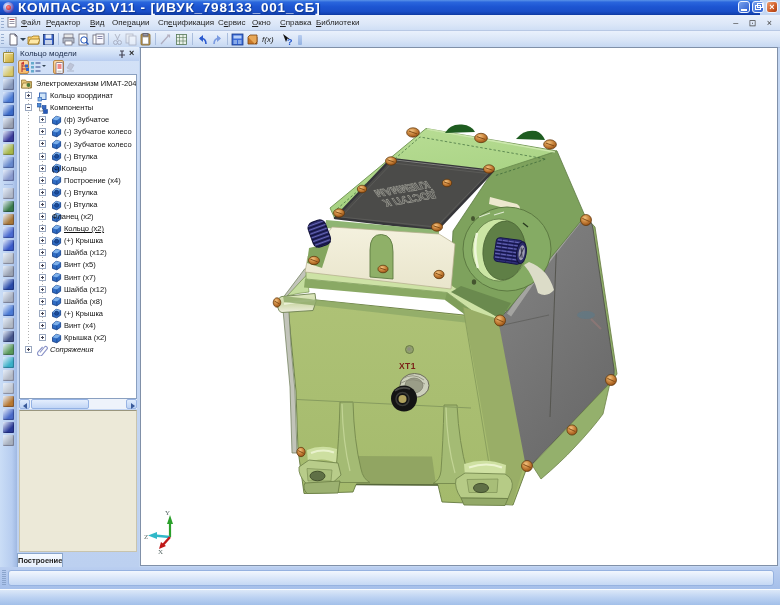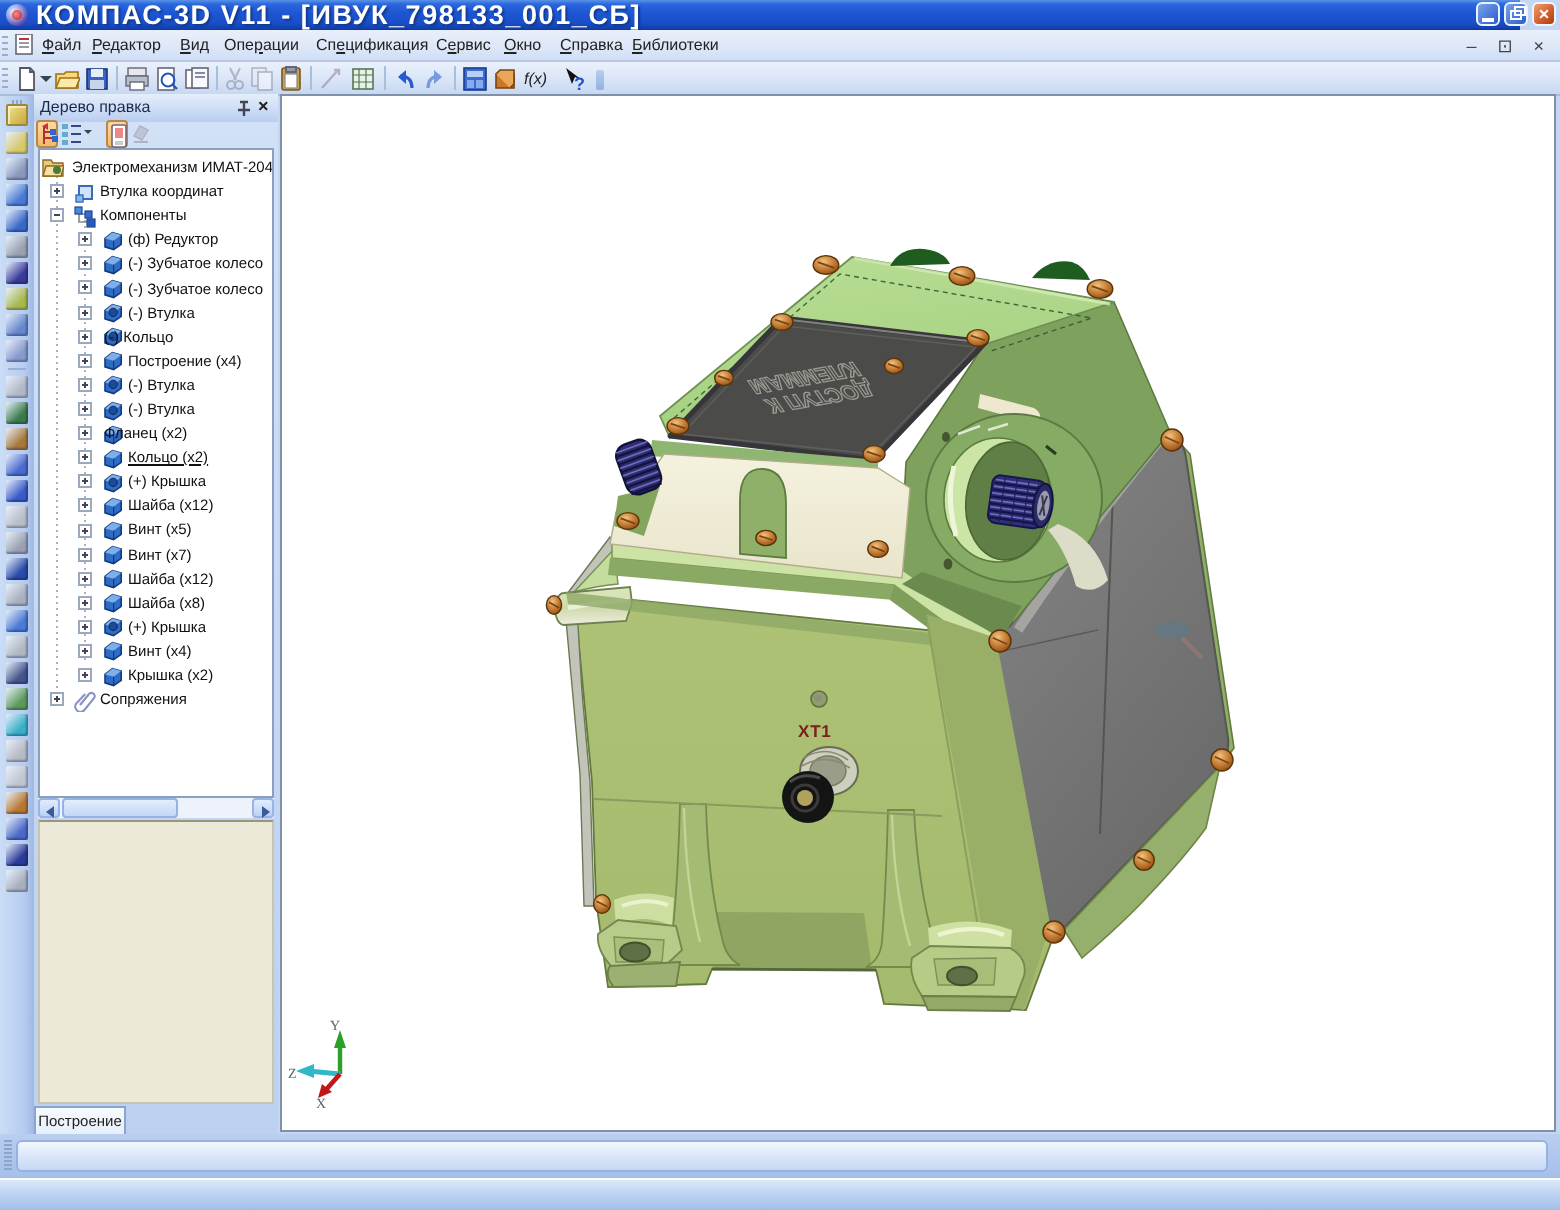--- a/index.html
+++ b/index.html
@@ -78,21 +78,21 @@
 #sright:after { left:4px; border-width:3px 0 3px 4px; border-color:transparent transparent transparent #3a5a9a; }
 #sthumb { position:absolute; left:12px; top:0; width:58px; height:10px;
   background:linear-gradient(180deg,#e4eefd,#c2d6f6); border:1px solid #94b2e4; border-radius:2px; }
 
 #beige { position:absolute; left:2px; top:363px; width:118px; height:142px; background:#ece9d8;
   border:1px solid #c8c4ae; border-top:1px solid #9a967e; }
 
 #tabrow { position:absolute; left:0; top:505px; width:122px; height:15px; }
 #tab1 { position:absolute; left:0px; top:1px; width:46px; height:26px;
   background:linear-gradient(180deg,#f6faff,#d8e5f8); border:1px solid #8aa6cc; border-bottom:none;
-  font-size:7.5px; color:#222; text-align:center; line-height:13px; }
+  font-size:7.5px; color:#222; text-align:center; line-height:13px;font-weight:bold; }
 
 
 #viewport { position:absolute; left:140px; top:47px; width:638px; height:519px; background:#fff;
   border:1px solid #8090a8; }
 
 
 #msgbar { position:absolute; left:0; top:567px; width:780px; height:22px;
   background:linear-gradient(180deg,#bacef0,#a5bfea); }
 #msgbar .inner { position:absolute; left:8px; top:3px; width:766px; height:16px; border-radius:3px;
   border:1px solid #96b2e0; background:linear-gradient(180deg,#f2f7fe 0%,#dbe7f9 50%,#c5d8f4 100%); }
@@ -253,21 +253,21 @@
 <div class="dli" style="top:322px;background:linear-gradient(135deg,#ffffff99,#b4bac6 65%);box-shadow:inset -1px -1px 1px rgba(0,0,40,.3);"></div>
 <div class="dli" style="top:335px;background:linear-gradient(135deg,#ffffff99,#c0c6d0 65%);box-shadow:inset -1px -1px 1px rgba(0,0,40,.3);"></div>
 <div class="dli" style="top:348px;background:linear-gradient(135deg,#ffffff99,#b87830 65%);box-shadow:inset -1px -1px 1px rgba(0,0,40,.3);"></div>
 <div class="dli" style="top:361px;background:linear-gradient(135deg,#ffffff99,#4a6ac8 65%);box-shadow:inset -1px -1px 1px rgba(0,0,40,.3);"></div>
 <div class="dli" style="top:374px;background:linear-gradient(135deg,#ffffff99,#2a3a98 65%);box-shadow:inset -1px -1px 1px rgba(0,0,40,.3);"></div>
 <div class="dli" style="top:387px;background:linear-gradient(135deg,#ffffff99,#a8b0be 65%);box-shadow:inset -1px -1px 1px rgba(0,0,40,.3);"></div>
 </div>
 
   <div id="treepanel">
     <div id="tphead">
-        <span class="t">Дерево правка</span>
+        <span class="t">Кольцо модели</span>
         <svg class="pin" style="position:absolute;left:101px;top:3px;" width="8" height="9" viewBox="0 0 8 9">
           <path d="M2 1h4M4 1v4M1 5h6M4 5v3" stroke="#445" stroke-width="1.2" fill="none"></path>
         </svg>
         <span class="x">×</span>
       </div>
     <div id="tptools">
 <div class="tpb on" style="left:1px;"><svg width="11" height="14" viewBox="0 0 11 14">
             <path d="M3 2v9M3 5h3M3 8h4" stroke="#a33" stroke-width="1" fill="none"></path>
             <path d="M2 2l3-1.5V4z" fill="#c33"></path>
             <rect x="6" y="3.5" width="3" height="3" fill="#36c"></rect>
@@ -297,36 +297,36 @@
           <path d="M0.5 2h4l1 1.5h5V10H.5z" fill="#e8c87a" stroke="#8a6a28" stroke-width="0.7"></path>
           <path d="M.5 10l1.5-5h9L9.5 10z" fill="#f4e0a0" stroke="#8a6a28" stroke-width="0.7"></path>
           <circle cx="7.5" cy="7" r="2" fill="#4a7a3a"></circle>
         </svg>
 <div class="trow" style="left:16px;top:4px;">Электромеханизм ИМАТ-204 (Те</div>
 <div class="pm plus" style="left:5px;top:17px;"></div>
 <svg class="tico" style="left:17px;top:16px;" viewBox="0 0 11 11">
           <rect x="2.5" y="2" width="6.5" height="6.5" fill="#cfe4f8" stroke="#3a6ab8" stroke-width="1"></rect>
           <rect x="1" y="6.5" width="3.5" height="3.5" fill="#88b8e8" stroke="#3a6ab8" stroke-width="0.7"></rect>
         </svg>
-<div class="trow" style="left:30px;top:16px;">Втулка координат</div>
+<div class="trow" style="left:30px;top:16px;">Кольцо координат</div>
 <div class="pm" style="left:5px;top:29px;"></div>
 <svg class="tico" style="left:17px;top:28px;" viewBox="0 0 11 11">
           <path d="M2.5 1v7h6M2.5 4h3.5" stroke="#888" stroke-width="0.8" fill="none"></path>
           <rect x="0.5" y="0.5" width="3.5" height="3.5" fill="#4a8ad8" stroke="#1a4a98" stroke-width="0.6"></rect>
           <rect x="5.5" y="2.5" width="3.5" height="3.5" fill="#3a6ac8" stroke="#1a4a98" stroke-width="0.6"></rect>
           <rect x="6.5" y="6.5" width="4" height="4" fill="#2a5ab8" stroke="#1a4a98" stroke-width="0.6"></rect>
         </svg>
 <div class="trow" style="left:30px;top:28px;">Компоненты</div>
 <div class="pm plus" style="left:19px;top:41px;"></div>
 <svg class="tico" style="left:31px;top:40px;" viewBox="0 0 11 11">
           <path d="M1.5 4.2 5.2 1.3 9.6 2.5 9.6 7.2 5.8 9.8 1.5 8.4 Z" fill="#2f6cc4" stroke="#123a80" stroke-width="0.8"></path>
           <path d="M5.2 1.3 9.6 2.5 5.8 5.4 1.5 4.2 Z" fill="#7db0ea"></path>
           <path d="M5.8 5.4 5.8 9.8" stroke="#123a80" stroke-width="0.6"></path>
         </svg>
-<div class="trow" style="left:44px;top:40px;">(ф) Редуктор</div>
+<div class="trow" style="left:44px;top:40px;">(ф) Зубчатое</div>
 <div class="pm plus" style="left:19px;top:53px;"></div>
 <svg class="tico" style="left:31px;top:52px;" viewBox="0 0 11 11">
           <path d="M1.5 4.2 5.2 1.3 9.6 2.5 9.6 7.2 5.8 9.8 1.5 8.4 Z" fill="#2f6cc4" stroke="#123a80" stroke-width="0.8"></path>
           <path d="M5.2 1.3 9.6 2.5 5.8 5.4 1.5 4.2 Z" fill="#7db0ea"></path>
           <path d="M5.8 5.4 5.8 9.8" stroke="#123a80" stroke-width="0.6"></path>
         </svg>
 <div class="trow" style="left:44px;top:52px;">(-) Зубчатое колесо</div>
 <div class="pm plus" style="left:19px;top:65px;"></div>
 <svg class="tico" style="left:31px;top:64px;" viewBox="0 0 11 11">
           <path d="M1.5 4.2 5.2 1.3 9.6 2.5 9.6 7.2 5.8 9.8 1.5 8.4 Z" fill="#2f6cc4" stroke="#123a80" stroke-width="0.8"></path>
@@ -443,21 +443,21 @@
 <svg class="tico" style="left:31px;top:258px;" viewBox="0 0 11 11">
           <path d="M1.5 4.2 5.2 1.3 9.6 2.5 9.6 7.2 5.8 9.8 1.5 8.4 Z" fill="#2f6cc4" stroke="#123a80" stroke-width="0.8"></path>
           <path d="M5.2 1.3 9.6 2.5 5.8 5.4 1.5 4.2 Z" fill="#7db0ea"></path>
           <path d="M5.8 5.4 5.8 9.8" stroke="#123a80" stroke-width="0.6"></path>
         </svg>
 <div class="trow" style="left:44px;top:258px;">Крышка (x2)</div>
 <div class="pm plus" style="left:5px;top:271px;"></div>
 <svg class="tico" style="left:17px;top:270px;" viewBox="0 0 11 11">
           <path d="M3 7.5L7.5 2a1.6 1.6 0 012.4 2.2L5 10.2a2.6 2.6 0 01-3.9-3.4L5.6 2" fill="none" stroke="#8a93c8" stroke-width="1.1"></path>
         </svg>
-<div class="trow" style="left:30px;top:270px;">Сопряжения</div>
+<div class="trow" style="left:30px;top:270px;font-style:italic;">Сопряжения</div>
 </div>
     <div id="hscroll">
         <div class="sbtn" id="sleft" style="left:0;"></div>
         <div id="sthumb"></div>
         <div class="sbtn" id="sright" style="right:0;"></div>
       </div>
     <div id="beige"></div>
     <div id="tabrow">
         <div id="tab1">Построение</div>
       </div>

